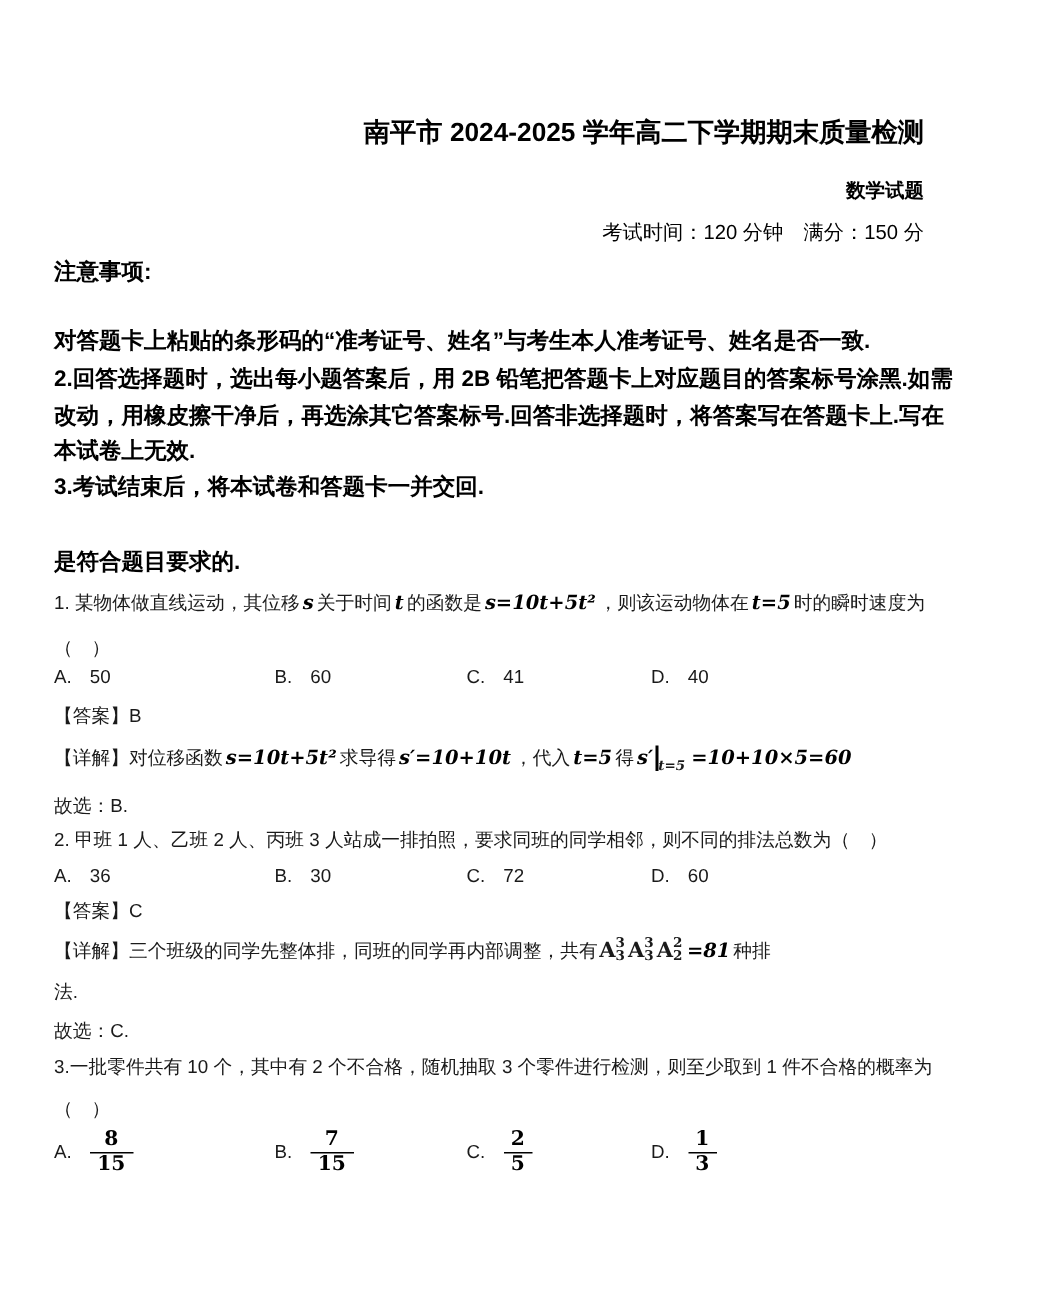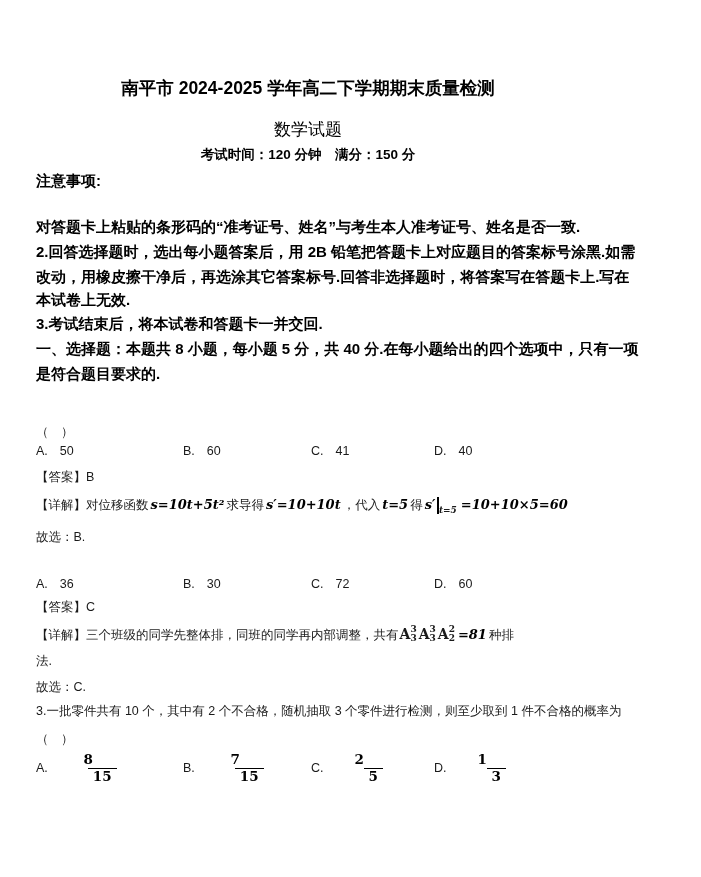--- a/index.html
+++ b/index.html
@@ -5,24 +5,24 @@
   html,body{margin:0;padding:0;background:#ffffff;}
   .doc{
     position:relative;
     width:701px;height:877px;
     background:#ffffff;
     font-family:"Liberation Sans",sans-serif;
     color:#000;
     overflow:hidden;
   }
   .ln{position:absolute;left:36px;white-space:nowrap;}
-  .ctr{position:absolute;left:0;width:616px;text-align:center;white-space:nowrap;}
+  .ctr{position:absolute;left:0;width:616px;text-align:right;white-space:nowrap;}
   .title{font-size:17.5px;font-weight:bold;}
-  .subtitle{font-size:17px;font-weight:normal;}
-  .info{font-size:13.5px;font-weight:bold;}
+  .subtitle{font-size:13px;font-weight:bold;}
+  .info{font-size:13.5px;font-weight:normal;}
   .notice{font-size:15px;font-weight:bold;color:#000;}
   .q{font-size:12.5px;color:#1a1a1a;}
   .math{
     font-family:"DejaVu Serif",serif;
     font-style:italic;font-weight:bold;
     font-size:13px;color:#000;
     padding:0 2px;
   }
   .opts{
     position:absolute;left:36px;right:20px;
@@ -30,21 +30,21 @@
     font-size:12.5px;color:#1a1a1a;
   }
   .opt{display:flex;align-items:center;}
   .opt-label{margin-right:12px;}
   .frac{
     display:inline-block;text-align:center;vertical-align:middle;
     font-family:"DejaVu Serif",serif;font-weight:bold;
     font-size:13.5px;line-height:1.15;color:#000;
   }
   .frac .num{display:block;padding:0 5px;}
-  .frac .den{display:block;border-top:1.6px solid #000;padding:0 5px;margin-left:28px;}
+  .frac .den{display:block;border-top:1.6px solid #000;padding:0 5px;}
   .perm{display:inline-flex;align-items:center;margin:0 1px;}
   .perm-base{font-family:"DejaVu Serif",serif;font-weight:bold;font-size:14px;}
   .perm-scripts{
     display:inline-flex;flex-direction:column;
     font-family:"DejaVu Serif",serif;font-weight:bold;
     font-size:9px;line-height:9px;
   }
   .ebar{display:inline-block;width:1.5px;height:17px;background:#000;vertical-align:-5px;}
   .esub{
     font-family:"DejaVu Serif",serif;font-weight:bold;font-style:italic;
@@ -60,23 +60,25 @@
   <div class="ctr subtitle" style="top:118px">数学试题</div>
   <div class="ctr info" style="top:146px">考试时间：120 分钟　满分：150 分</div>
 
   <div class="ln notice" style="top:172px">注意事项:</div>
   <div class="ln notice" style="top:218px">对答题卡上粘贴的条形码的“准考证号、姓名”与考生本人准考证号、姓名是否一致.</div>
   <div class="ln notice" style="top:243px">2.回答选择题时，选出每小题答案后，用 2B 铅笔把答题卡上对应题目的答案标号涂黑.如需</div>
   <div class="ln notice" style="top:268px">改动，用橡皮擦干净后，再选涂其它答案标号.回答非选择题时，将答案写在答题卡上.写在</div>
   <div class="ln notice" style="top:291px">本试卷上无效.</div>
   <div class="ln notice" style="top:315px">3.考试结束后，将本试卷和答题卡一并交回.</div>
 
-  <div class="ln notice" style="top:340px">一、选择题：本题共 8 小题，每小题 5 分，共 40 分.在每小题给出的四个选项中，只有一项</div>
   <div class="ln notice" style="top:365px">是符合题目要求的.</div>
 
+  <div class="ln q" style="top:394px">
+    <span>1. 某物体做直线运动，其位移</span><span class="math">s</span><span>关于时间</span><span class="math">t</span><span>的函数是</span><span class="math">s=10t+5t²</span><span>，则该运动物体在</span><span class="math">t=5</span><span>时的瞬时速度为</span>
+  </div>
   <div class="ln q" style="top:424px">（　）</div>
 
   <div class="opts" style="top:444px">
     <span class="opt">
         <span class="opt-label">A.</span>
         <span>50</span>
       </span>
     <span class="opt">
         <span class="opt-label">B.</span>
         <span>60</span>
@@ -94,20 +96,23 @@
   <div class="ln q" style="top:469px">
     <span>【答案】</span><span>B</span>
   </div>
 
   <div class="ln q" style="top:497px">
     <span>【详解】</span><span>对位移函数</span><span class="math">s=10t+5t²</span><span>求导得</span><span class="math">s′=10+10t</span><span>，代入</span><span class="math">t=5</span><span>得</span><span class="math">s′</span><span class="ebar"></span><sub class="esub">t=5</sub><span class="math">=10+10×5=60</span>
   </div>
 
   <div class="ln q" style="top:529px">故选：B.</div>
 
+  <div class="ln q" style="top:552px">
+    <span>2. 甲班 1 人、乙班 2 人、丙班 3 人站成一排拍照，要求同班的同学相邻，则不同的排法总数为</span><span>（　）</span>
+  </div>
 
   <div class="opts" style="top:577px">
     <span class="opt">
         <span class="opt-label">A.</span>
         <span>36</span>
       </span>
     <span class="opt">
         <span class="opt-label">B.</span>
         <span>30</span>
       </span>

